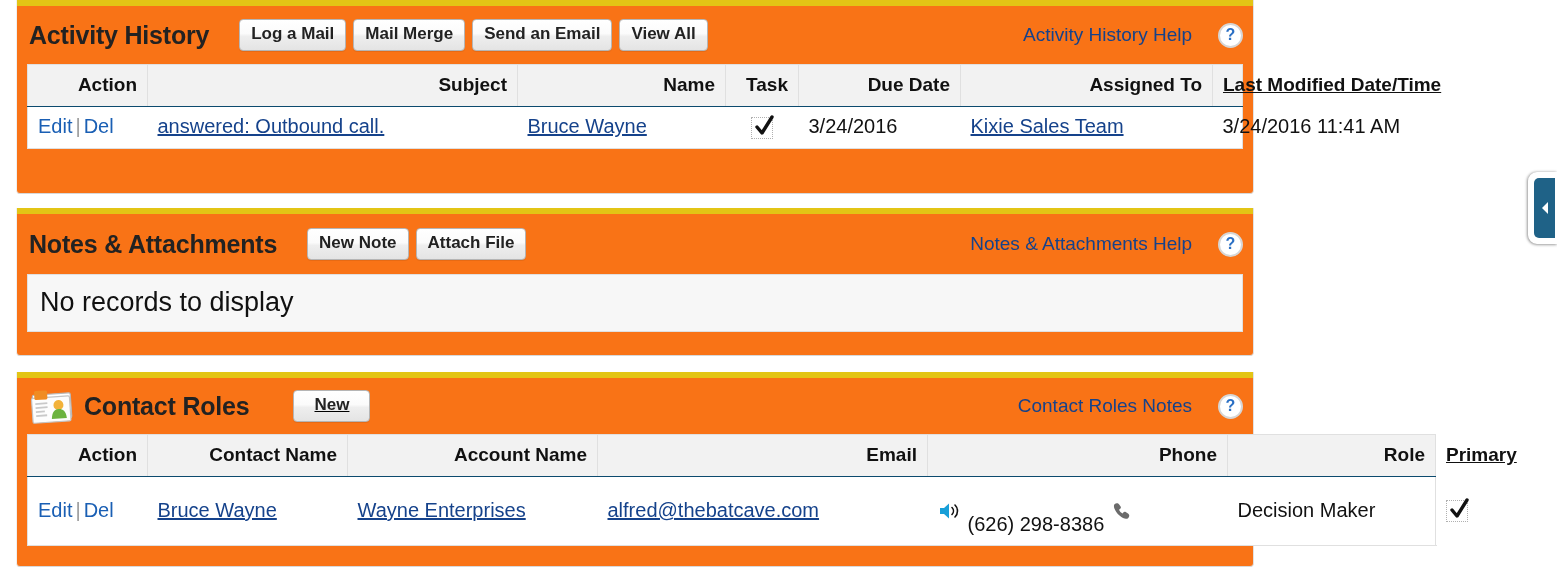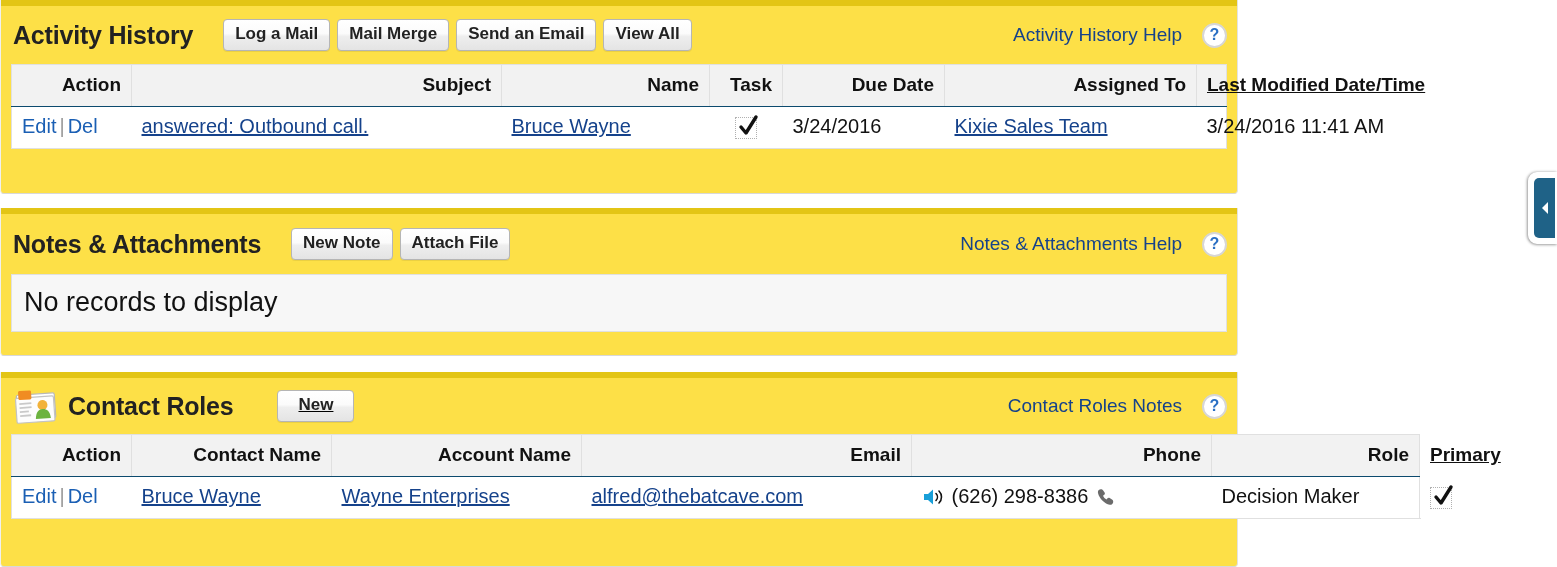--- a/index.html
+++ b/index.html
@@ -13,23 +13,23 @@
   .page {
     position: relative;
     width: 1557px;
     height: 567px;
     background: #ffffff;
   }
 
   
   .rl {
     position: absolute;
-    left: 0;
+    left: 16px;
     width: 1238px;
-    background: #fde047;
+    background: #f97316;
     border-bottom: 1px solid #d8d8d8;
     border-right: 1px solid #e2e2e2;
     border-left: 1px solid #f0f0f0;
     border-radius: 0 0 4px 4px;
   }
   .rl-topbar {
     height: 6px;
     background: #e3c515;
     width: 100%;
   }
@@ -62,21 +62,21 @@
     line-height: 1.1;
     cursor: pointer;
     box-shadow: 0 1px 0 rgba(0,0,0,0.07);
     white-space: nowrap;
   }
 
   .rl-help {
     margin-left: auto;
     display: flex;
     align-items: center;
-    gap: 20px;
+    gap: 26px;
   }
   .rl-help-link {
     font-size: 19px;
     color: #15428b;
     text-decoration: none;
     cursor: pointer;
     white-space: nowrap;
   }
   .help-icon {
     width: 25px; height: 25px;
@@ -152,21 +152,21 @@
     padding: 12px 12px 13px 12px;
     font-size: 27px;
     color: #111111;
   }
 
   
   .cr-icon { width: 46px; height: 40px; flex: none; }
 
   
   .phone-cell { display: flex; align-items: center; gap: 7px; }
-  .phone-num { font-size: 20px; color: #111111; }
+  .phone-num { font-size: 20px; color: #111111; margin-top: 28px; }
 
   
   .edge-tab {
     position: absolute;
     right: 0;
     top: 172px;
     width: 29px;
     height: 72px;
     background: #ffffff;
     border: 2px solid #ffffff;

